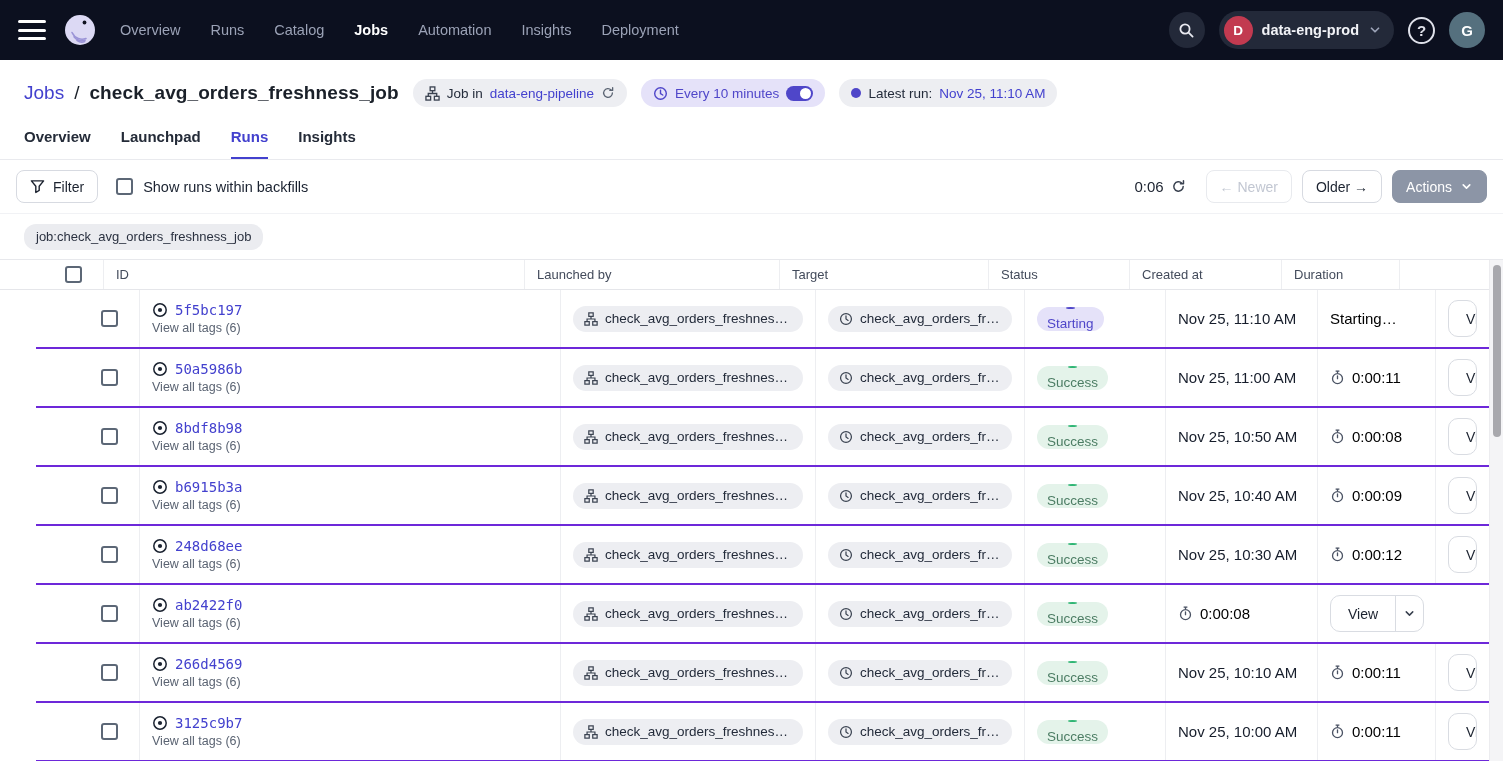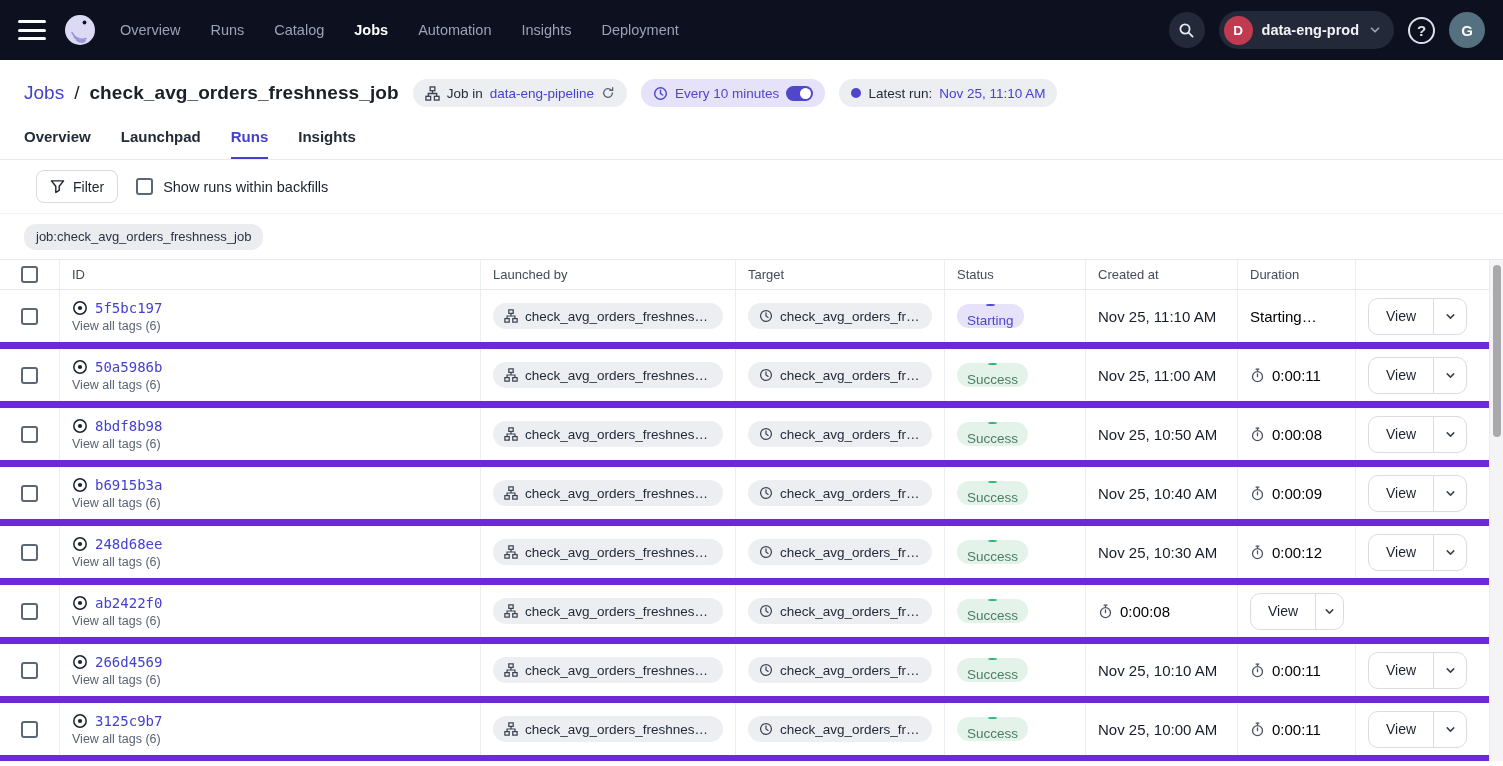--- a/index.html
+++ b/index.html
@@ -35,42 +35,42 @@
   .toggle { width:27px; height:15px; border-radius:8px; background:#4F46C9; position:relative; cursor:pointer; display:inline-block; }
   .toggle::after { content:""; position:absolute; right:2px; top:2px; width:11px; height:11px; border-radius:50%; background:#fff; }
   .blue-dot { width:10px; height:10px; border-radius:50%; background:#4F46C9; display:inline-block; }
 
   
   .tabs { padding:20px 24px 0; display:flex; gap:30px; border-bottom:1px solid #E9EAEE; }
   .tab { font-size:15px; font-weight:600; color:#242B38; padding-bottom:14px; cursor:pointer; }
   .tab.active { color:#4341CE; box-shadow:inset 0 -2px 0 #4341CE; }
 
   
-  .toolbar { height:54px; padding:0 36px; display:flex; align-items:center; gap:18px; border-bottom:1px solid #F1F2F5; }
+  .toolbar { height:54px; padding:0 16px; display:flex; align-items:center; gap:18px; border-bottom:1px solid #F1F2F5; }
   .btn { height:33px; border:1px solid #D7DAE1; border-radius:8px; background:#fff; display:inline-flex; align-items:center; gap:8px; padding:0 13px; font-size:14px; font-weight:500; color:#1C2330; cursor:pointer; }
   .btn.disabled { color:#C2C7D2; border-color:#E8EAEE; cursor:default; }
   .btn.gray-solid { background:#8C95A6; border-color:#8C95A6; color:#fff; }
   .chk { width:17px; height:17px; border:2px solid #5C6776; border-radius:3px; background:#fff; cursor:pointer; flex:none; }
   .chk-label { font-size:14.5px; color:#1A2230; }
   .chk-group { display:flex; align-items:center; gap:10px; }
   .toolbar-right { margin-left:auto; display:flex; align-items:center; gap:10px; }
   .countdown { font-size:15px; color:#1C2330; display:flex; align-items:center; gap:7px; margin-right:10px; }
 
   
   .tag-row { height:45px; display:flex; align-items:center; padding:0 24px; }
   .job-tag { background:#EBECF0; border-radius:12px; height:26px; display:inline-flex; align-items:center; padding:0 12px; font-size:13px; color:#2A3140; }
 
   
   .table-wrap { border-top:1px solid #E7E8EC; position:relative; height:502px; overflow:hidden; }
   .runs-table { width:1489px; }
-  .thead, .trow { display:grid; grid-template-columns:60px 421px 255px 209px 141px 152px 118px 1fr; }
+  .thead, .trow { display:grid; grid-template-columns:60px 421px 255px 209px 141px 152px 118px 1fr;padding-left:44px; }
   .thead { height:30px; border-bottom:1px solid #E5E6EA; }
   .th { font-size:13px; color:#434B5B; display:flex; align-items:center; padding:0 12px; border-right:1px solid #EDEEF1; }
   .th:last-child { border-right:none; }
-  .trow { height:59px; border-bottom:7px solid #6d28d9; }
+  .trow { height:59px; border-bottom:2px solid #6d28d9;margin-left:36px; }
   .cell { padding:0 12px; display:flex; align-items:center; border-right:1px solid #EDEEF1; min-width:0; }
   .cell:last-child { border-right:none; }
   .cb-cell { justify-content:center; padding:0; }
   .id-cell { flex-direction:column; align-items:flex-start; justify-content:center; gap:3px; }
   .id-line { display:flex; align-items:center; gap:7px; }
   .run-id { font-family:"DejaVu Sans Mono", monospace; font-size:14px; color:#4341CE; }
   .view-tags { font-size:12.5px; color:#5A6372; cursor:pointer; }
   .pill { background:#EDEEF2; border-radius:13px; height:26px; display:inline-flex; align-items:center; gap:7px; padding:0 11px; font-size:13.5px; color:#232B3A; max-width:100%; cursor:pointer; }
   .pill .pill-text { white-space:nowrap; overflow:hidden; text-overflow:ellipsis; }
   .status-pill { border-radius:12px; height:24px; display:inline-flex; align-items:center; gap:7px; padding:0 10px; font-size:13.5px;flex-direction:column; }
@@ -185,20 +185,37 @@
   <button class="btn">
     <svg width="15" height="15" viewBox="0 0 16 16">
       <path d="M1.5 2h13L9.8 7.8v4.4l-3.6 2.2V7.8z" stroke="#1C2330" stroke-width="1.5" fill="none" stroke-linejoin="round"></path>
     </svg>
     <span>Filter</span>
   </button>
   <div class="chk-group">
     <span class="chk"></span>
     <span class="chk-label">Show runs within backfills</span>
   </div>
+  <div class="toolbar-right">
+    <span class="countdown">
+      <span>0:06</span>
+      <svg width="15" height="15" viewBox="0 0 16 16">
+        <path d="M13 8a5 5 0 1 1-1.4-3.5" stroke="#3A4250" stroke-width="1.6" fill="none" stroke-linecap="round"></path>
+        <path d="M13.3 1.8v3.2h-3.2" stroke="#3A4250" stroke-width="1.6" fill="none" stroke-linecap="round" stroke-linejoin="round"></path>
+      </svg>
+    </span>
+    <button class="btn disabled">← Newer</button>
+    <button class="btn">Older →</button>
+    <button class="btn gray-solid">
+      <span>Actions</span>
+      <svg width="13" height="13" viewBox="0 0 16 16">
+        <path d="M4 6l4 4 4-4" stroke="#fff" stroke-width="2" fill="none" stroke-linecap="round" stroke-linejoin="round"></path>
+      </svg>
+    </button>
+  </div>
 </div>
 
 <div class="tag-row">
   <span class="job-tag">job:check_avg_orders_freshness_job</span>
 </div>
 
 <div class="table-wrap">
   <div class="runs-table">
     <div class="thead">
       <div class="th cb-cell" style="justify-content:center;">

